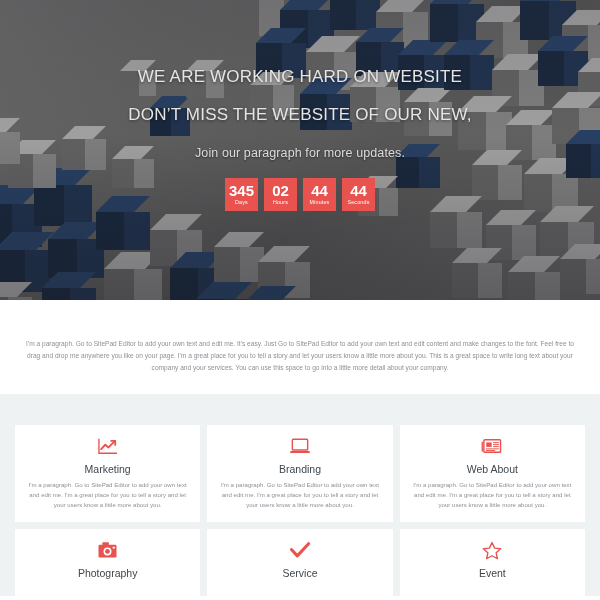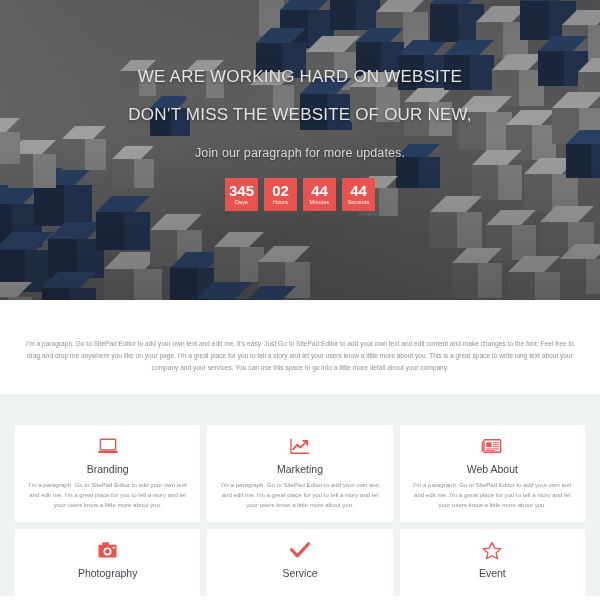--- a/index.html
+++ b/index.html
@@ -436,37 +436,37 @@
 </section>
 
 <section class="about">
   <p class="about-text">I'm a paragraph. Go to SitePad Editor to add your own text and edit me. It's easy. Just Go to SitePad Editor to add your own text and edit content and make changes to the font. Feel free to drag and drop me anywhere you like on your page. I'm a great place for you to tell a story and let your users know a little more about you. This is a great space to write long text about your company and your services. You can use this space to go into a little more detail about your company.</p>
 </section>
 
 <section class="features">
   <div class="grid" id="feature-grid">
       <div class="card">
         <div class="card-icon">
-          <svg width="22" height="18" viewBox="0 0 24 20">
-            <rect x="3.5" y="2.5" width="17" height="12" rx="1" fill="none" stroke="#e8534f" stroke-width="1.6"></rect>
-            <rect x="1" y="15.5" width="22" height="2.2" rx="1" fill="#e8534f"></rect>
-          </svg>
-        </div>
-        <div class="card-title">Branding</div>
-        <div class="card-text">I'm a paragraph. Go to SitePad Editor to add your own text and edit me. I'm a great place for you to tell a story and let your users know a little more about you.</div>
-      </div>
-      <div class="card">
-        <div class="card-icon">
           <svg width="22" height="19" viewBox="0 0 24 21">
             <path d="M2 2 V18 H22" fill="none" stroke="#e8534f" stroke-width="1.5"></path>
             <path d="M4.5 13.5 L9 8.5 L12.5 11.5 L19.5 4.5" fill="none" stroke="#e8534f" stroke-width="2.1" stroke-linejoin="round" stroke-linecap="round"></path>
             <path d="M15.5 4.2 H20 V8.8" fill="none" stroke="#e8534f" stroke-width="2" stroke-linecap="round" stroke-linejoin="round"></path>
           </svg>
         </div>
         <div class="card-title">Marketing</div>
+        <div class="card-text">I'm a paragraph. Go to SitePad Editor to add your own text and edit me. I'm a great place for you to tell a story and let your users know a little more about you.</div>
+      </div>
+      <div class="card">
+        <div class="card-icon">
+          <svg width="22" height="18" viewBox="0 0 24 20">
+            <rect x="3.5" y="2.5" width="17" height="12" rx="1" fill="none" stroke="#e8534f" stroke-width="1.6"></rect>
+            <rect x="1" y="15.5" width="22" height="2.2" rx="1" fill="#e8534f"></rect>
+          </svg>
+        </div>
+        <div class="card-title">Branding</div>
         <div class="card-text">I'm a paragraph. Go to SitePad Editor to add your own text and edit me. I'm a great place for you to tell a story and let your users know a little more about you.</div>
       </div>
       <div class="card">
         <div class="card-icon">
           <svg width="22" height="18" viewBox="0 0 24 20">
             <rect x="3" y="3" width="18.5" height="14" rx="1" fill="none" stroke="#e8534f" stroke-width="1.6"></rect>
             <path d="M1.2 5.2 V16.2" stroke="#e8534f" stroke-width="1.5"></path>
             <rect x="5.6" y="6" width="6" height="5" fill="#e8534f"></rect>
             <path d="M13.6 6.3 H19.2 M13.6 8.5 H19.2 M13.6 10.7 H19.2 M5.6 13.2 H19.2 M5.6 15.1 H15" stroke="#e8534f" stroke-width="1.1" stroke-linecap="round"></path>
           </svg>

